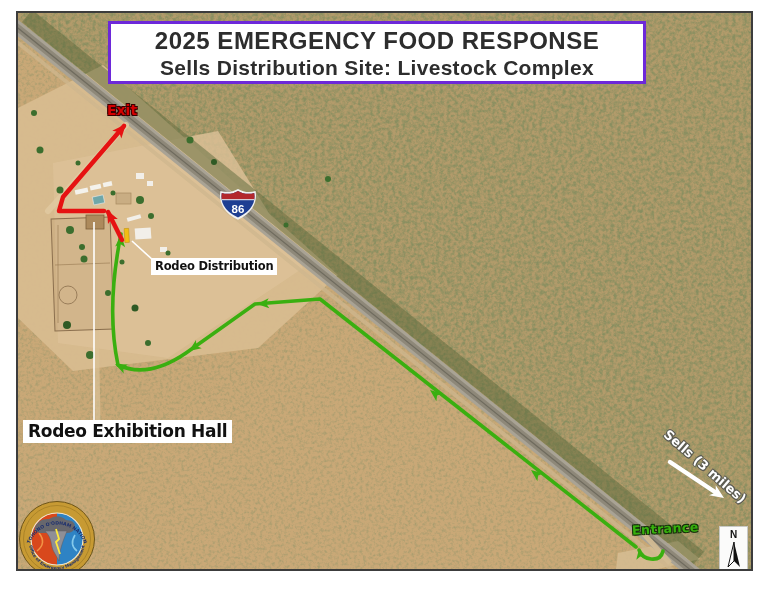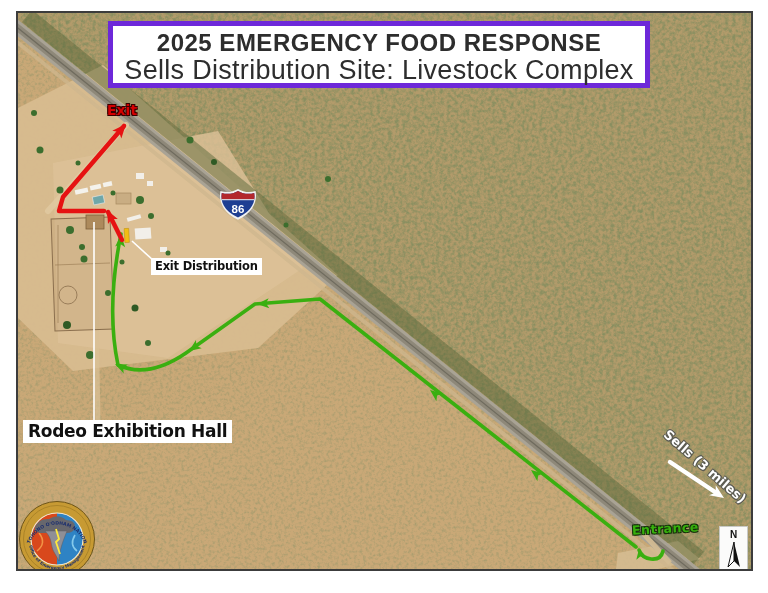--- a/index.html
+++ b/index.html
@@ -3,23 +3,23 @@
 <meta charset="utf-8">
 <style>
   html,body{margin:0;padding:0;background:#ffffff;width:768px;height:593px;overflow:hidden;
     font-family:"Liberation Sans",sans-serif;}
   #stage{position:relative;width:768px;height:593px;background:#fff;}
   #map{position:absolute;left:16px;top:11px;width:733px;height:556px;border:2px solid #3c3c3c;
     background:#c9a877;overflow:hidden;}
   #terrain{position:absolute;left:0;top:0;width:733px;height:556px;}
 
   .title-box{position:absolute;left:90px;top:8px;width:532px;height:57px;background:#ffffff;
-    border:5px solid #6d28d9;text-align:center;color:#2d2d2d;}
+    border:3px solid #6d28d9;text-align:center;color:#2d2d2d;}
   .title-line1{font-size:24px;font-weight:700;letter-spacing:.5px;line-height:30px;margin-top:2px;}
-  .title-line2{font-size:27px;font-weight:400;letter-spacing:.3px;line-height:24px;}
+  .title-line2{font-size:21px;font-weight:700;letter-spacing:.3px;line-height:24px;}
 
   .map-label{position:absolute;background:#ffffff;color:#111;
     font-family:"DejaVu Sans",sans-serif;font-weight:bold;white-space:nowrap;}
   .food-label{left:133px;top:245px;font-size:11.5px;letter-spacing:-.2px;padding:1px 4px 2px 4px;}
   .rodeo-label{left:5px;top:407px;font-size:17px;letter-spacing:-.3px;padding:1px 5px 2px 5px;}
 
   .stamp{position:absolute;font-family:"DejaVu Sans",sans-serif;font-weight:bold;white-space:nowrap;}
   .exit-label{left:89px;top:89px;font-size:14px;color:var(--exit-text,#d60000);
     text-shadow:-1px -1px 0 #3a0000,1px -1px 0 #3a0000,-1px 1px 0 #3a0000,1px 1px 0 #3a0000,0 1px 0 #3a0000,0 -1px 0 #3a0000;}
   .entrance-label{left:614px;top:508px;font-size:12.5px;letter-spacing:.5px;color:var(--entrance-text,#36b00c);
@@ -199,21 +199,21 @@
 
     <div class="title-box">
       <div class="title-line1">2025 EMERGENCY FOOD RESPONSE</div>
       <div class="title-line2">Sells Distribution Site: Livestock Complex</div>
     </div>
 
     <div class="stamp exit-label">Exit</div>
     <div class="stamp entrance-label">Entrance</div>
     <div class="stamp sells-label">Sells (3 miles)</div>
 
-    <div class="map-label food-label">Exit Distribution</div>
+    <div class="map-label food-label">Rodeo Distribution</div>
     <div class="map-label rodeo-label">Rodeo Exhibition Hall</div>
 
     <div class="north-box">
       <span class="north-n">N</span>
       <svg width="18" height="30" viewBox="0 0 18 30">
         <path d="M9,2 L3,27 L9,21 Z" fill="#ffffff" stroke="#111111" stroke-width="1"></path>
         <path d="M9,2 L15,27 L9,21 Z" fill="#111111"></path>
       </svg>
     </div>
 

